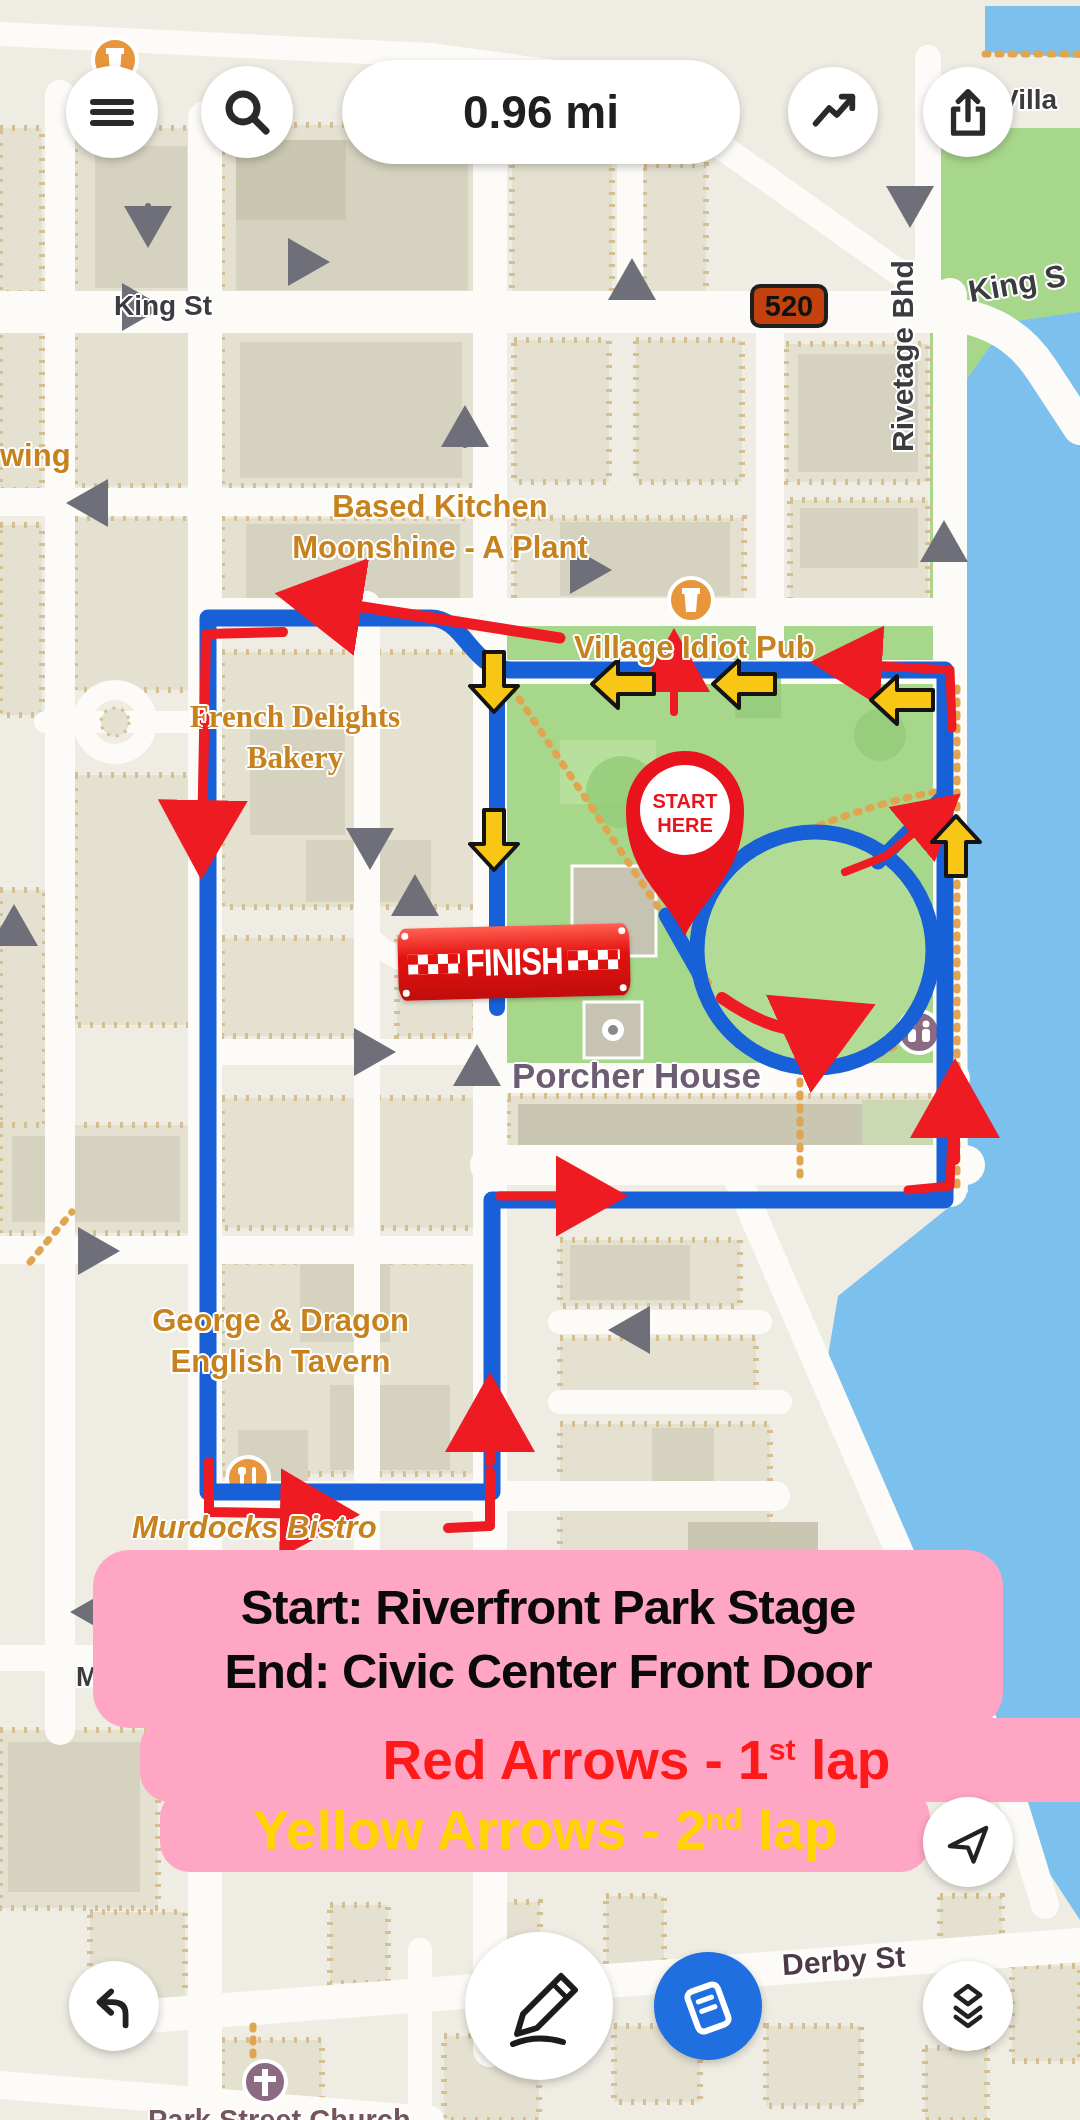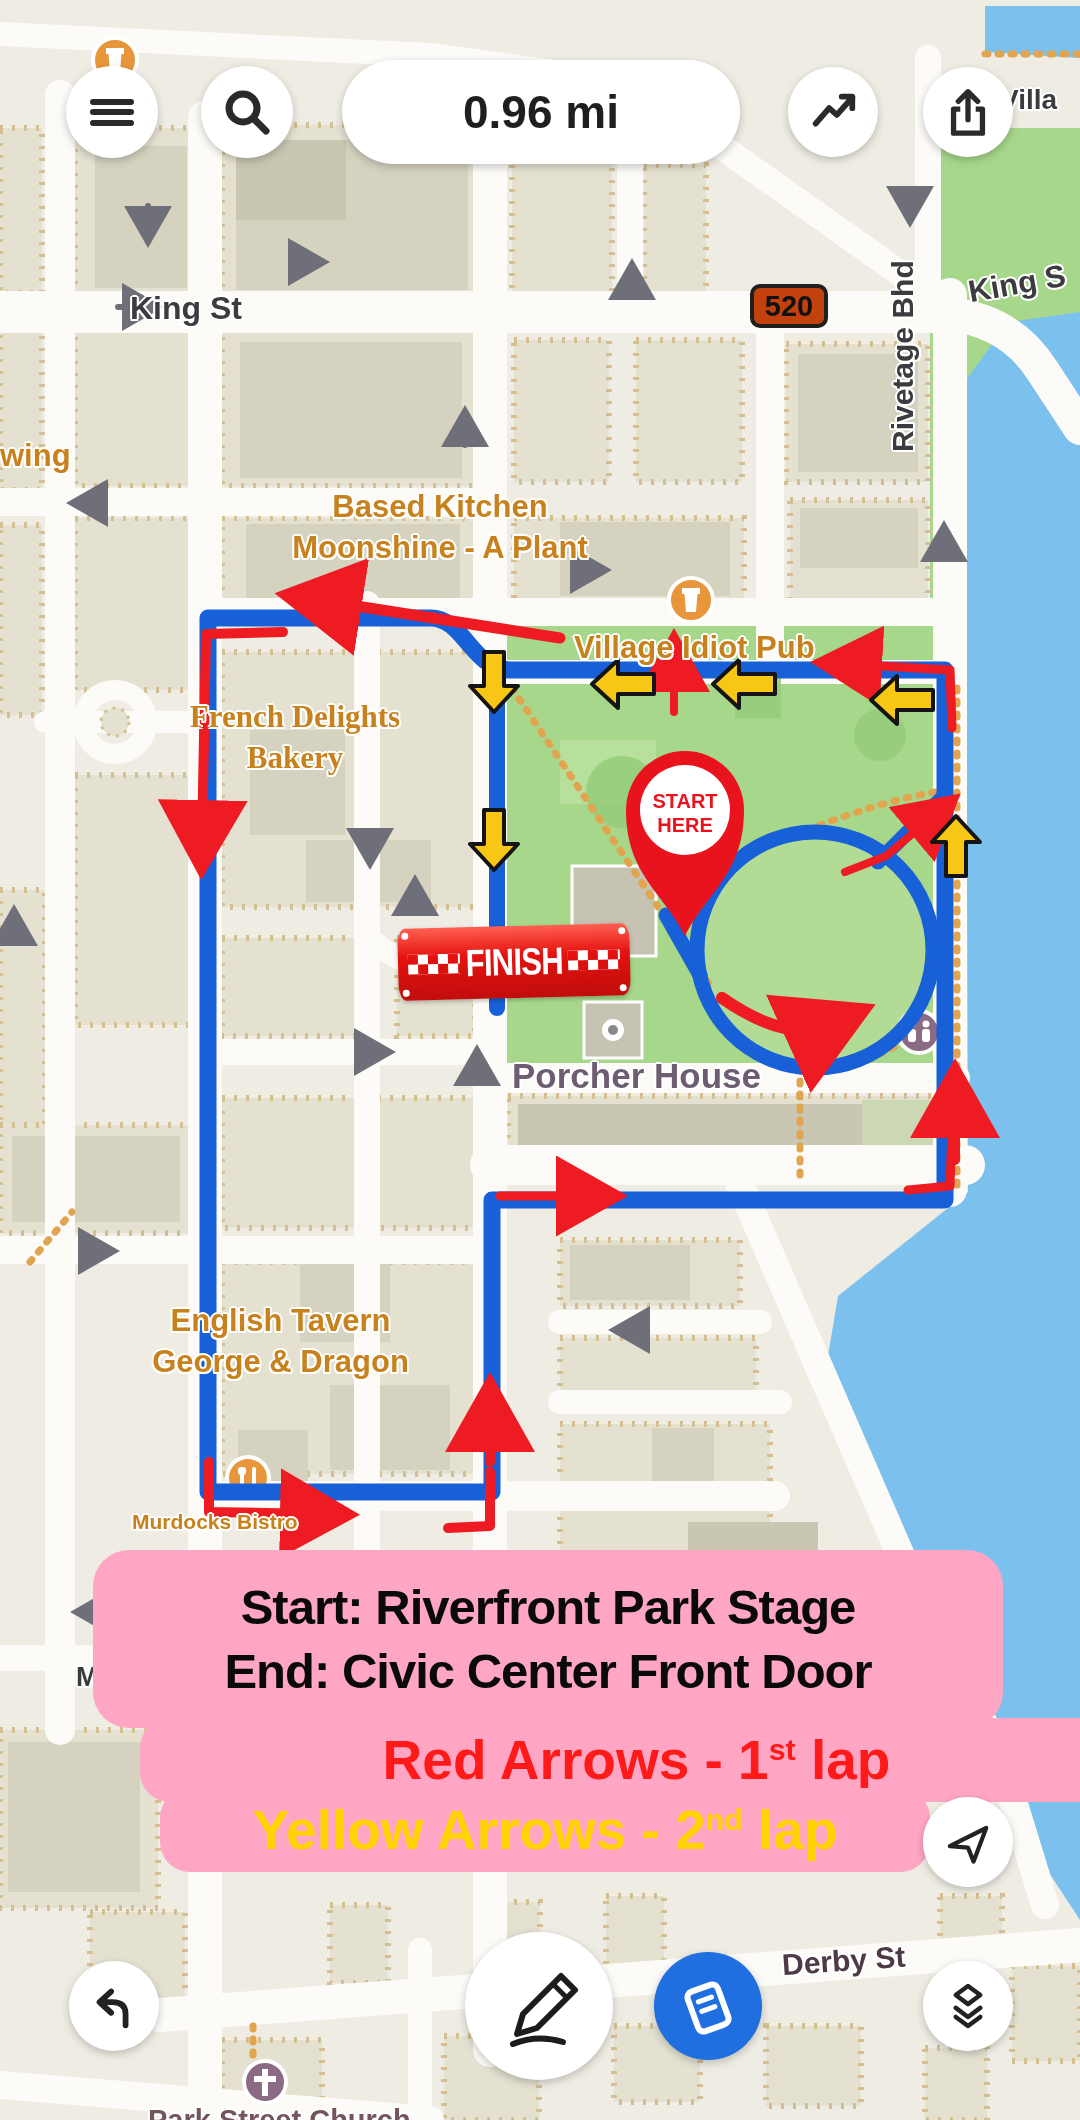--- a/index.html
+++ b/index.html
@@ -281,44 +281,44 @@
   </g>
 
   <g>
     <path d="M685,936 C663,892 626,874 626,810 a59,59 0 1 1 118,0 C744,874 707,892 685,936 Z" fill="#e8131d"></path>
     <circle cx="685" cy="810" r="45" fill="#fff"></circle>
     <text x="685" y="808" text-anchor="middle" font-size="20" font-weight="bold" fill="#e8131d">START</text>
     <text x="685" y="832" text-anchor="middle" font-size="20" font-weight="bold" fill="#e8131d">HERE</text>
   </g>
 </svg>
 
-<div class="mlabel dark" style="left:130px;top:290px;font-size:32px;">King St</div>
+<div class="mlabel dark" style="left:114px;top:290px;font-size:28px;">King St</div>
 <div class="mlabel dark" style="left:968px;top:266px;font-size:31px;transform:rotate(-10deg);">King S</div>
 <div class="mlabel dark" style="left:886px;top:196px;height:256px;font-size:30px;writing-mode:vertical-rl;transform:rotate(180deg);">Rivetage Bhd</div>
 <div class="mlabel" style="left:782px;top:1944px;font-size:30px;color:#4e3a47;transform:rotate(-4deg);">Derby St</div>
 <div class="mlabel dark" style="left:1000px;top:84px;font-size:28px;">Villa</div>
 <div class="mlabel orange" style="left:0px;top:438px;font-size:31px;">wing</div>
 <div class="mlabel dark" style="left:76px;top:1662px;font-size:27px;">Ma</div>
 <div class="mlabel orange" style="left:104px;top:84px;font-size:24px;">In</div>
 <div class="mlabel" style="left:148px;top:2104px;font-size:29px;color:#74555e;">Park Street Church</div>
 
 <div class="mlabel orange ctr" style="left:245px;top:486px;width:390px;font-size:31px;line-height:41px;">
   <div>Based Kitchen</div>
   <div>Moonshine - A Plant</div>
 </div>
 <div class="mlabel orange ctr" style="left:150px;top:696px;width:290px;font-size:31px;line-height:41px;font-family:Liberation Serif, serif;">
   <div>French Delights</div>
   <div>Bakery</div>
 </div>
 <div class="mlabel orange" style="left:574px;top:630px;font-size:31px;">Village Idiot Pub</div>
 <div class="mlabel orange ctr" style="left:128px;top:1300px;width:305px;font-size:31px;line-height:41px;">
+  <div>George &amp; Dragon</div>
   <div>English Tavern</div>
-  <div>George &amp; Dragon</div>
-</div>
-<div class="mlabel orange" style="left:132px;top:1510px;font-size:21px;">Murdocks Bistro</div>
+</div>
+<div class="mlabel orange" style="left:132px;top:1510px;font-size:31px;font-style:italic;">Murdocks Bistro</div>
 <div class="mlabel" style="left:512px;top:1056px;font-size:35px;color:#6d5c72;">Porcher House</div>
 
 <div id="shield">520</div>
 
 <div id="finish">
   <div class="chk" style="left:10px;"></div>
   <div class="txt">FINISH</div>
   <div class="chk" style="right:10px;"></div>
   <div class="pindot" style="left:4px;top:4px;"></div>
       <div class="pindot" style="right:4px;top:4px;"></div>

